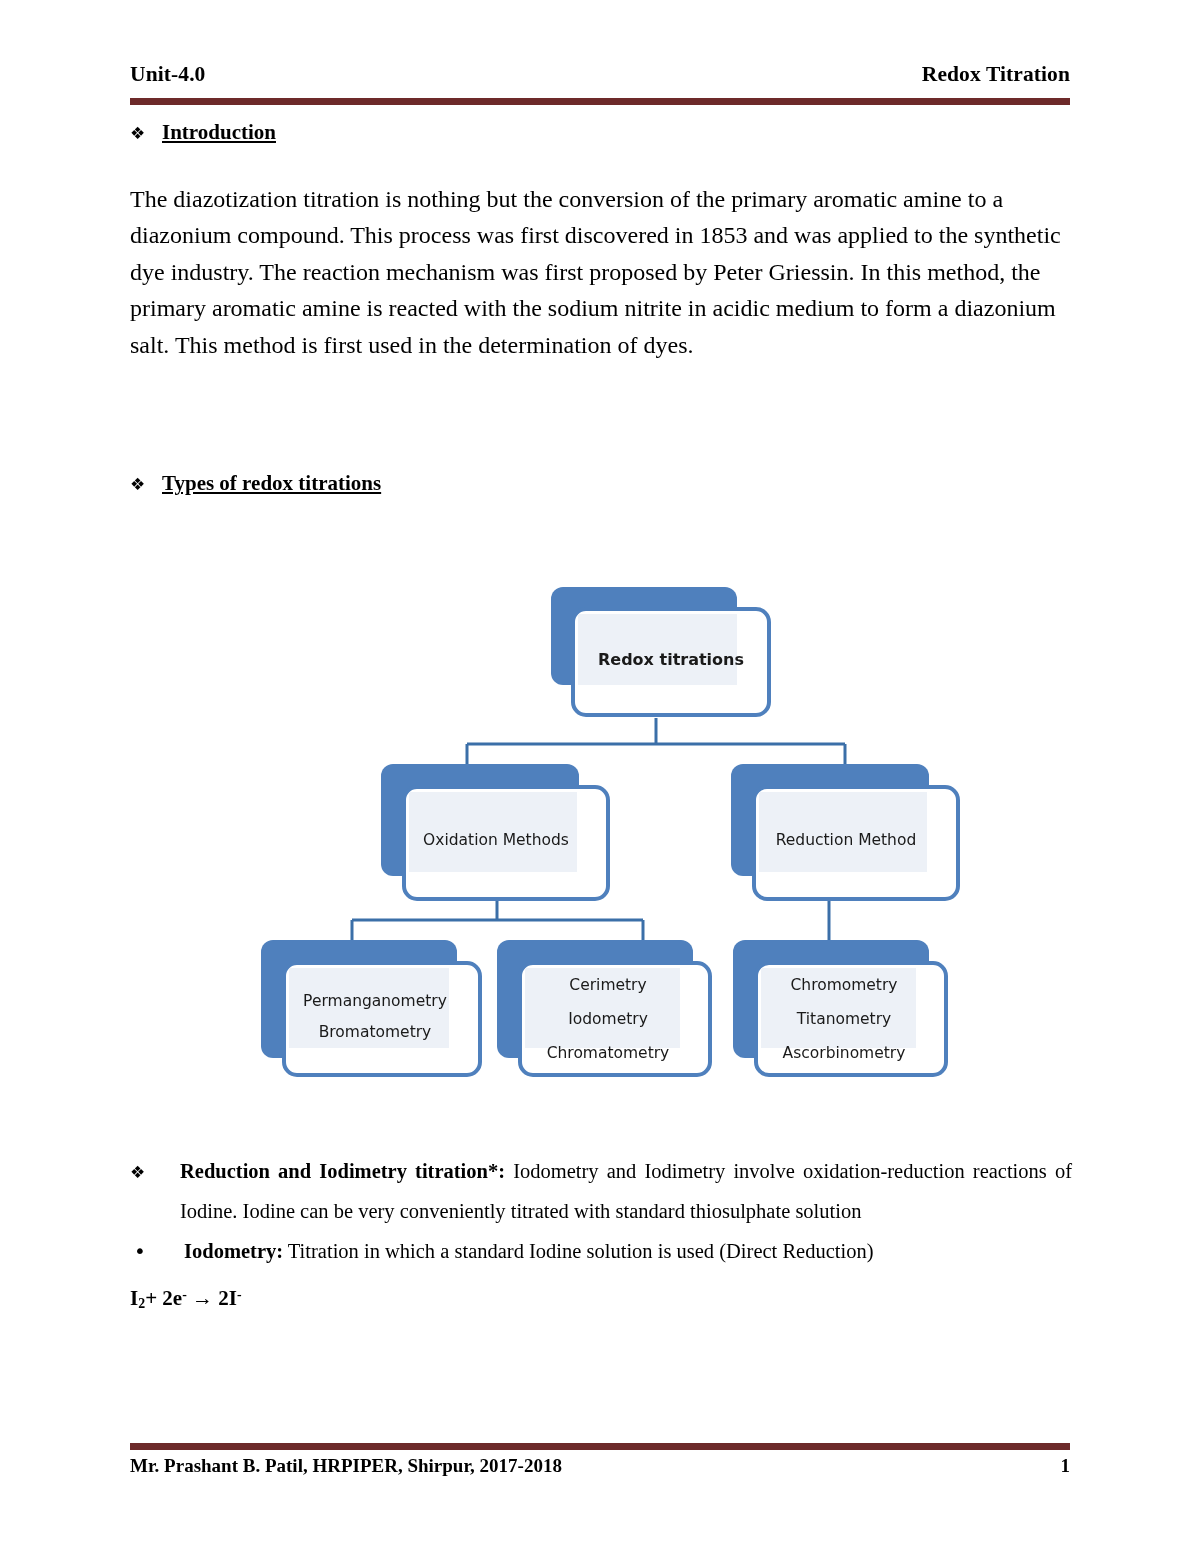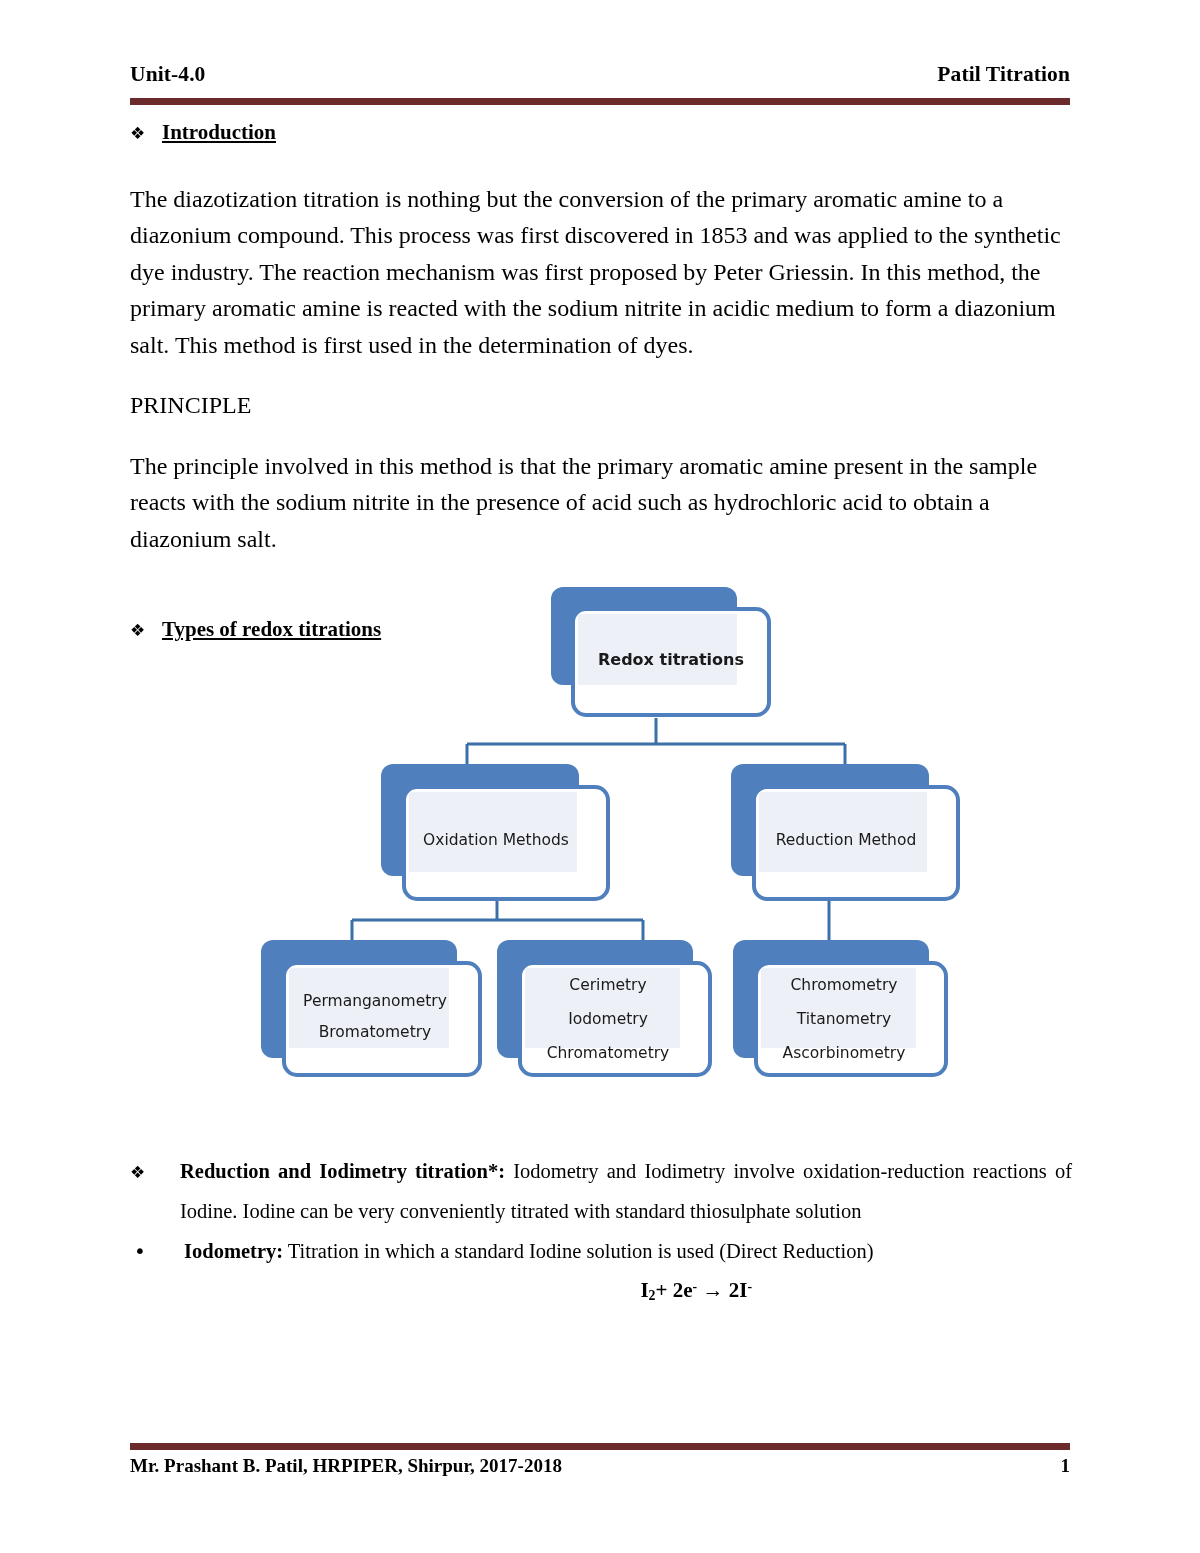--- a/index.html
+++ b/index.html
@@ -130,58 +130,56 @@
     flex: 0 0 50px;
     width: 50px;
     font-family: "DejaVu Sans", sans-serif;
     font-size: 17px;
   }
   .bl .mark.dot { font-size: 20px; padding-left: 4px; }
   .bl .btext { flex: 1; text-align: justify; }
   .bl .btext b { font-weight: bold; }
 
   .formula {
-    text-align: right;
+    text-align: left;
     font-weight: bold;
     font-size: 21px;
-    margin-top: 6px;
+    margin-top: 14px;
     padding-right: 320px;
   }
   .formula sub { font-size: 66%; vertical-align: -0.22em; }
   .formula sup { font-size: 66%; vertical-align: 0.42em; }
 </style>
 </head>
 <body>
 
 <div class="page">
 
   <div class="header">
     <span>Unit-4.0</span>
-    <span>Patil Titration</span>
+    <span>Redox Titration</span>
   </div>
   <div class="rule rule-top"></div>
 
   <div class="content">
 
     <div class="h-bullet">
       <span class="dingbat">❖</span>
       <span class="htext">Introduction</span>
     </div>
 
     <div class="sp-36"></div>
 
     <p class="para">The diazotization titration is nothing but the conversion of the primary aromatic amine to a diazonium compound. This process was first discovered in 1853 and was applied to the synthetic dye industry. The reaction mechanism was first proposed by Peter Griessin. In this method, the primary aromatic amine is reacted with the sodium nitrite in acidic medium to form a diazonium salt. This method is first used in the determination of dyes.</p>
 
     <div class="sp-24"></div>
 
-    <p class="para">PRINCIPLE</p>
 
     <div class="sp-24"></div>
 
-    <p class="para">The principle involved in this method is that the primary aromatic amine present in the sample reacts with the sodium nitrite in the presence of acid such as hydrochloric acid to obtain a diazonium salt.</p>
 
     <div class="sp-30"></div>
     <div class="sp-30"></div>
 
     <div class="h-bullet">
       <span class="dingbat">❖</span>
       <span class="htext">Types of redox titrations</span>
     </div>
 
   </div>

